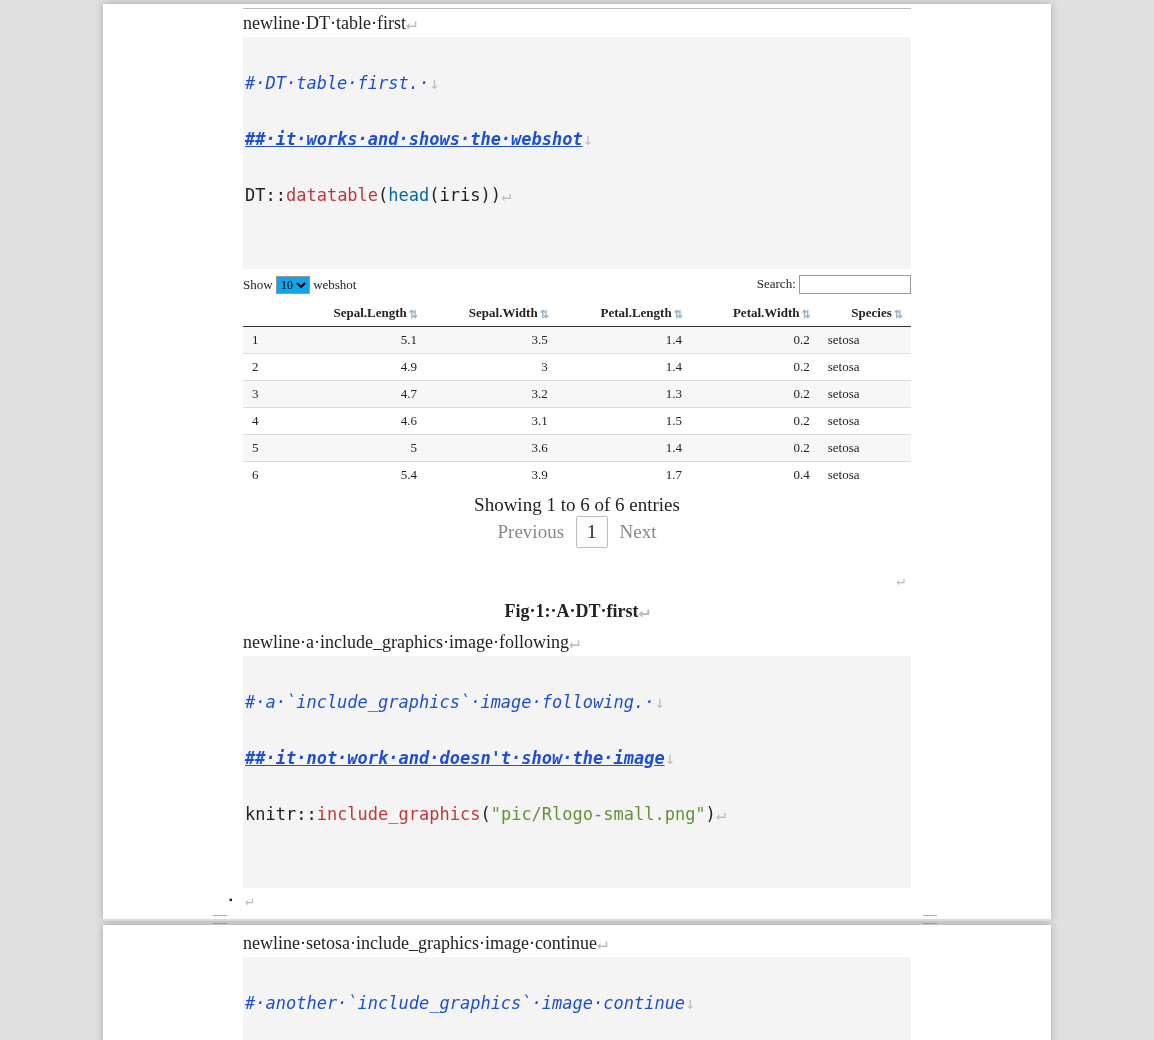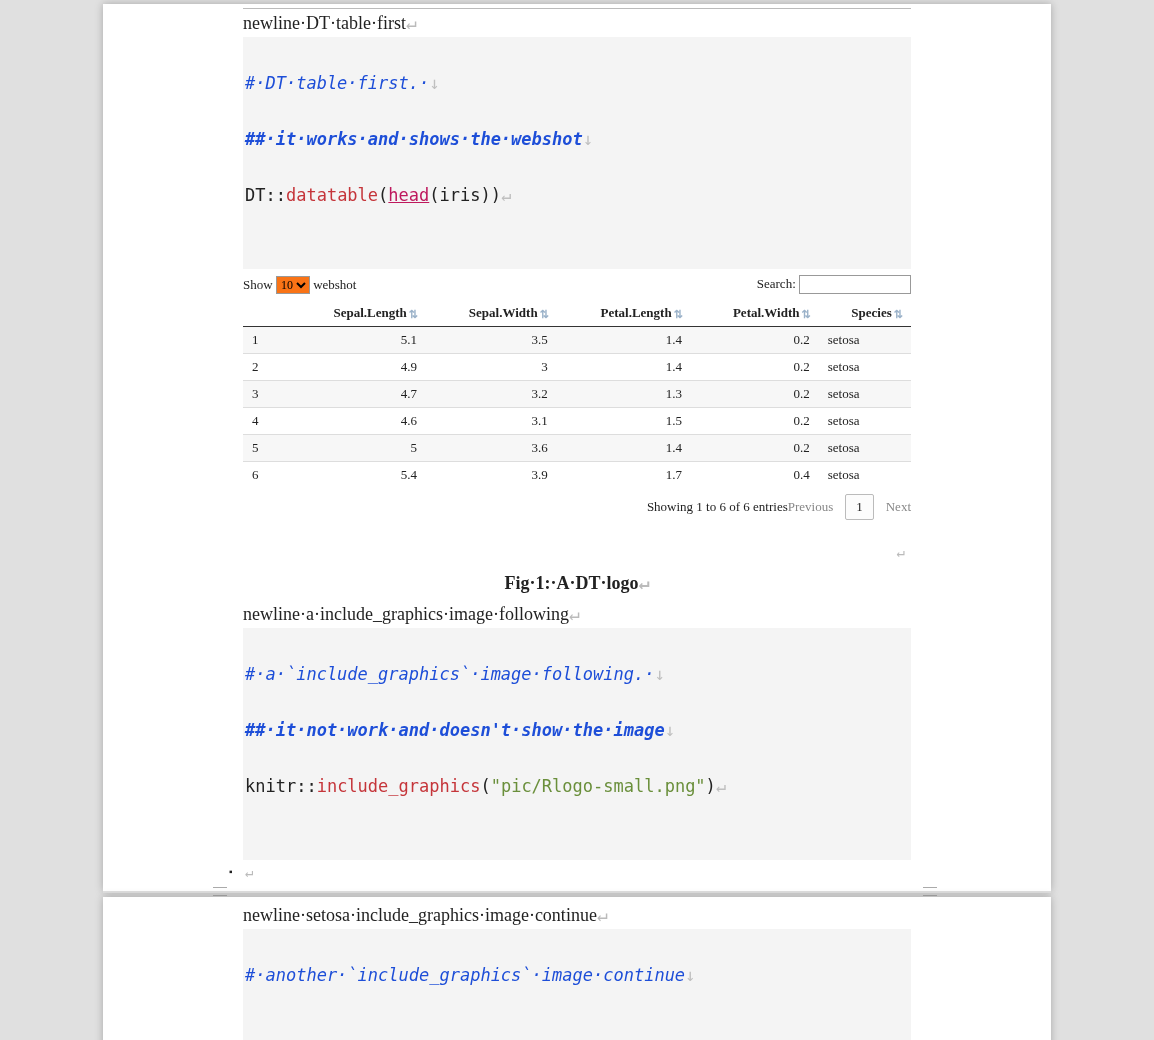--- a/index.html
+++ b/index.html
@@ -53,24 +53,24 @@
   .code-block {
     background: #f4f4f4;
     font-family: Consolas, Menlo, monospace;
     font-size: 17px;
     padding: 4px 2px;
     line-height: 28px;
     white-space: pre;
   }
   .code-line { display: block; }
   .c-comment { color: #1d4ed8; font-style: italic; }
-  .c-comment.bold { font-weight: bold; }
+  .c-comment.bold { font-weight: bold; text-decoration: underline; }
   .c-ns { color: #222; }
   .c-fn { color: #c5353a; }
-  .c-call { color: #be185d; text-decoration: underline; }
+  .c-call { color: #0369a1; }
   .c-str { color: #6a8f3b; }
   .c-plain { color: #222; }
   .code-mid { color: #bfbfbf; }
   .code-ret { color:#bfbfbf; }
 
   .dt-wrap {
     font-family: Georgia, serif;
     font-size: 13px;
     color: #222;
     margin: 4px 0 0 0;
@@ -78,21 +78,21 @@
   .dt-top {
     display: flex;
     justify-content: space-between;
     align-items: center;
     padding: 2px 0 6px 0;
   }
   .dt-show select {
     font-family: inherit;
     font-size: 12px;
     border: 1px solid #999;
-    background: #f97316;
+    background: #0ea5e9;
   }
   .dt-search input {
     font-family: inherit;
     font-size: 12px;
     width: 106px;
     border: 1px solid #999;
     padding: 1px 2px;
   }
   table.dt {
     width: 100%;
@@ -117,24 +117,25 @@
   table.dt td {
     text-align: right;
     padding: 5px 9px;
     border-top: 1px solid #ddd;
   }
   table.dt td.species { text-align: left; }
   table.dt td.rn { text-align: left; width: 28px; }
   table.dt tr.odd td { background: #f7f7f7; }
   .dt-bottom {
     display: flex;
-    justify-content: flex-end;
+    justify-content: space-between;
     align-items: center;
     padding: 6px 0 0 0;
-    font-size: 13px;
+    font-size: 19px;
+    flex-direction: column;
   }
   .pager { display: flex; align-items: center; gap: 12px; }
   .pager .pg-btn {
     color: #888;
     cursor: default;
   }
   .pager .pg-num {
     border: 1px solid #bbb;
     background: #fcfcfc;
     padding: 4px 10px;
@@ -261,21 +262,21 @@
           <span class="pg-btn">Previous</span>
           <span class="pg-num">1</span>
           <span class="pg-btn">Next</span>
         </div>
       </div>
     </div>
 
     <div class="after-line">↵</div>
 
     <div class="fig-caption">
-      <span>Fig·1:·A·DT·logo</span><span class="ret">↵</span>
+      <span>Fig·1:·A·DT·first</span><span class="ret">↵</span>
     </div>
 
     <div class="body-line no-top">
       <span>newline·a·include_graphics·image·following</span><span class="ret">↵</span>
     </div>
     <div class="code-block">
 <span class="code-line"><span class="c-comment">#·a·`include_graphics`·image·following.·</span><span class="code-mid">↓</span></span>
 <span class="code-line"><span class="c-comment bold">##·it·not·work·and·doesn't·show·the·image</span><span class="code-mid">↓</span></span>
 <span class="code-line"><span class="c-ns">knitr::</span><span class="c-fn">include_graphics</span><span class="c-plain">(</span><span class="c-str">"pic/Rlogo-small.png"</span><span class="c-plain">)</span><span class="code-ret">↵</span></span>
     </div>

